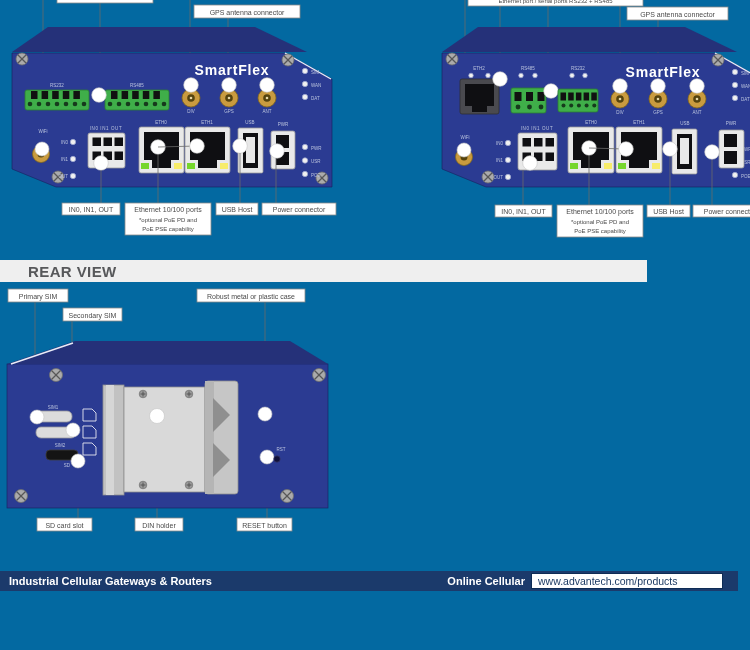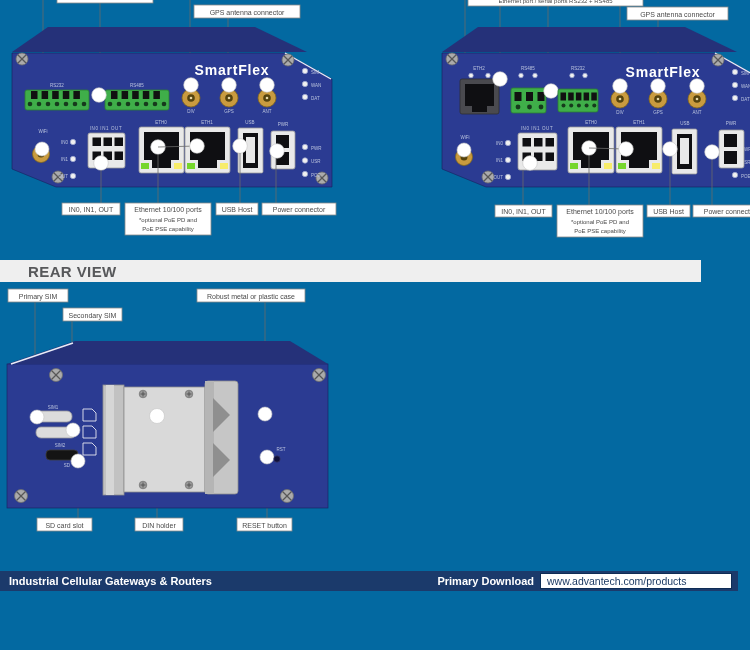--- a/index.html
+++ b/index.html
@@ -1,30 +1,30 @@
 <!DOCTYPE html>
 <html><head>
 <meta charset="utf-8">
 <style>
   html,body{margin:0;padding:0;background:#fff;}
   .page{position:relative;width:750px;height:650px;background:#0369a1;overflow:hidden;
         font-family:"Liberation Sans",sans-serif;}
   .diagram-svg{position:absolute;left:0;top:0;}
   
-  .rear-bar{position:absolute;left:0;top:260px;width:701px;height:22px;background:#efefef;
+  .rear-bar{position:absolute;left:0;top:260px;width:647px;height:22px;background:#efefef;
             display:flex;align-items:center;}
   .rear-bar .title{font-weight:bold;font-size:15px;color:#57585a;padding-left:28px;letter-spacing:.4px;}
   
   .footer{position:absolute;left:0;top:571px;width:738px;height:20px;background:#1b3a6b;
           display:flex;align-items:center;justify-content:space-between;}
   .footer .f-title{color:#fff;font-weight:bold;font-size:11px;padding-left:9px;white-space:nowrap;}
   .footer .f-right{display:flex;align-items:center;height:100%;}
   .footer .f-dl{color:#fff;font-weight:bold;font-size:11px;margin-right:6px;white-space:nowrap;}
   .footer .f-url{background:#fff;border:1px solid #0e2c55;height:14px;width:184px;display:flex;
-                 align-items:center;font-size:10.5px;color:#16355f;padding-left:6px;margin-right:6px;}
+                 align-items:center;font-size:10.5px;color:#16355f;padding-left:6px;margin-right:15px;}
   
   svg{font-family:"Liberation Sans",sans-serif;}
   .lbl-box{fill:#ffffff;stroke:#8a8a8a;stroke-width:0.8;}
   .lbl-text{fill:#4a4a4a;font-size:7px;text-anchor:middle;}
   .lbl-sub{fill:#4a4a4a;font-size:6px;text-anchor:middle;}
   .lead{stroke:#6a6a6a;stroke-width:0.8;fill:none;}
   .face{fill:#2b3b92;stroke:#16205c;stroke-width:0.6;}
   .lid{fill:#253179;}
   .hl{stroke:#e9ecf7;stroke-width:1.4;}
   .callout{fill:#ffffff;stroke:#c4c4c4;stroke-width:0.6;}
@@ -558,18 +558,18 @@
   </g>
 </svg>
 
 <div class="rear-bar">
   <span class="title">REAR VIEW</span>
 </div>
 
 <div class="footer">
   <span class="f-title">Industrial Cellular Gateways &amp; Routers</span>
   <span class="f-right">
-    <span class="f-dl">Primary Download</span>
+    <span class="f-dl">Online Cellular</span>
     <span class="f-url">www.advantech.com/products</span>
   </span>
 </div>
 
 </div>
 
 </body></html>

